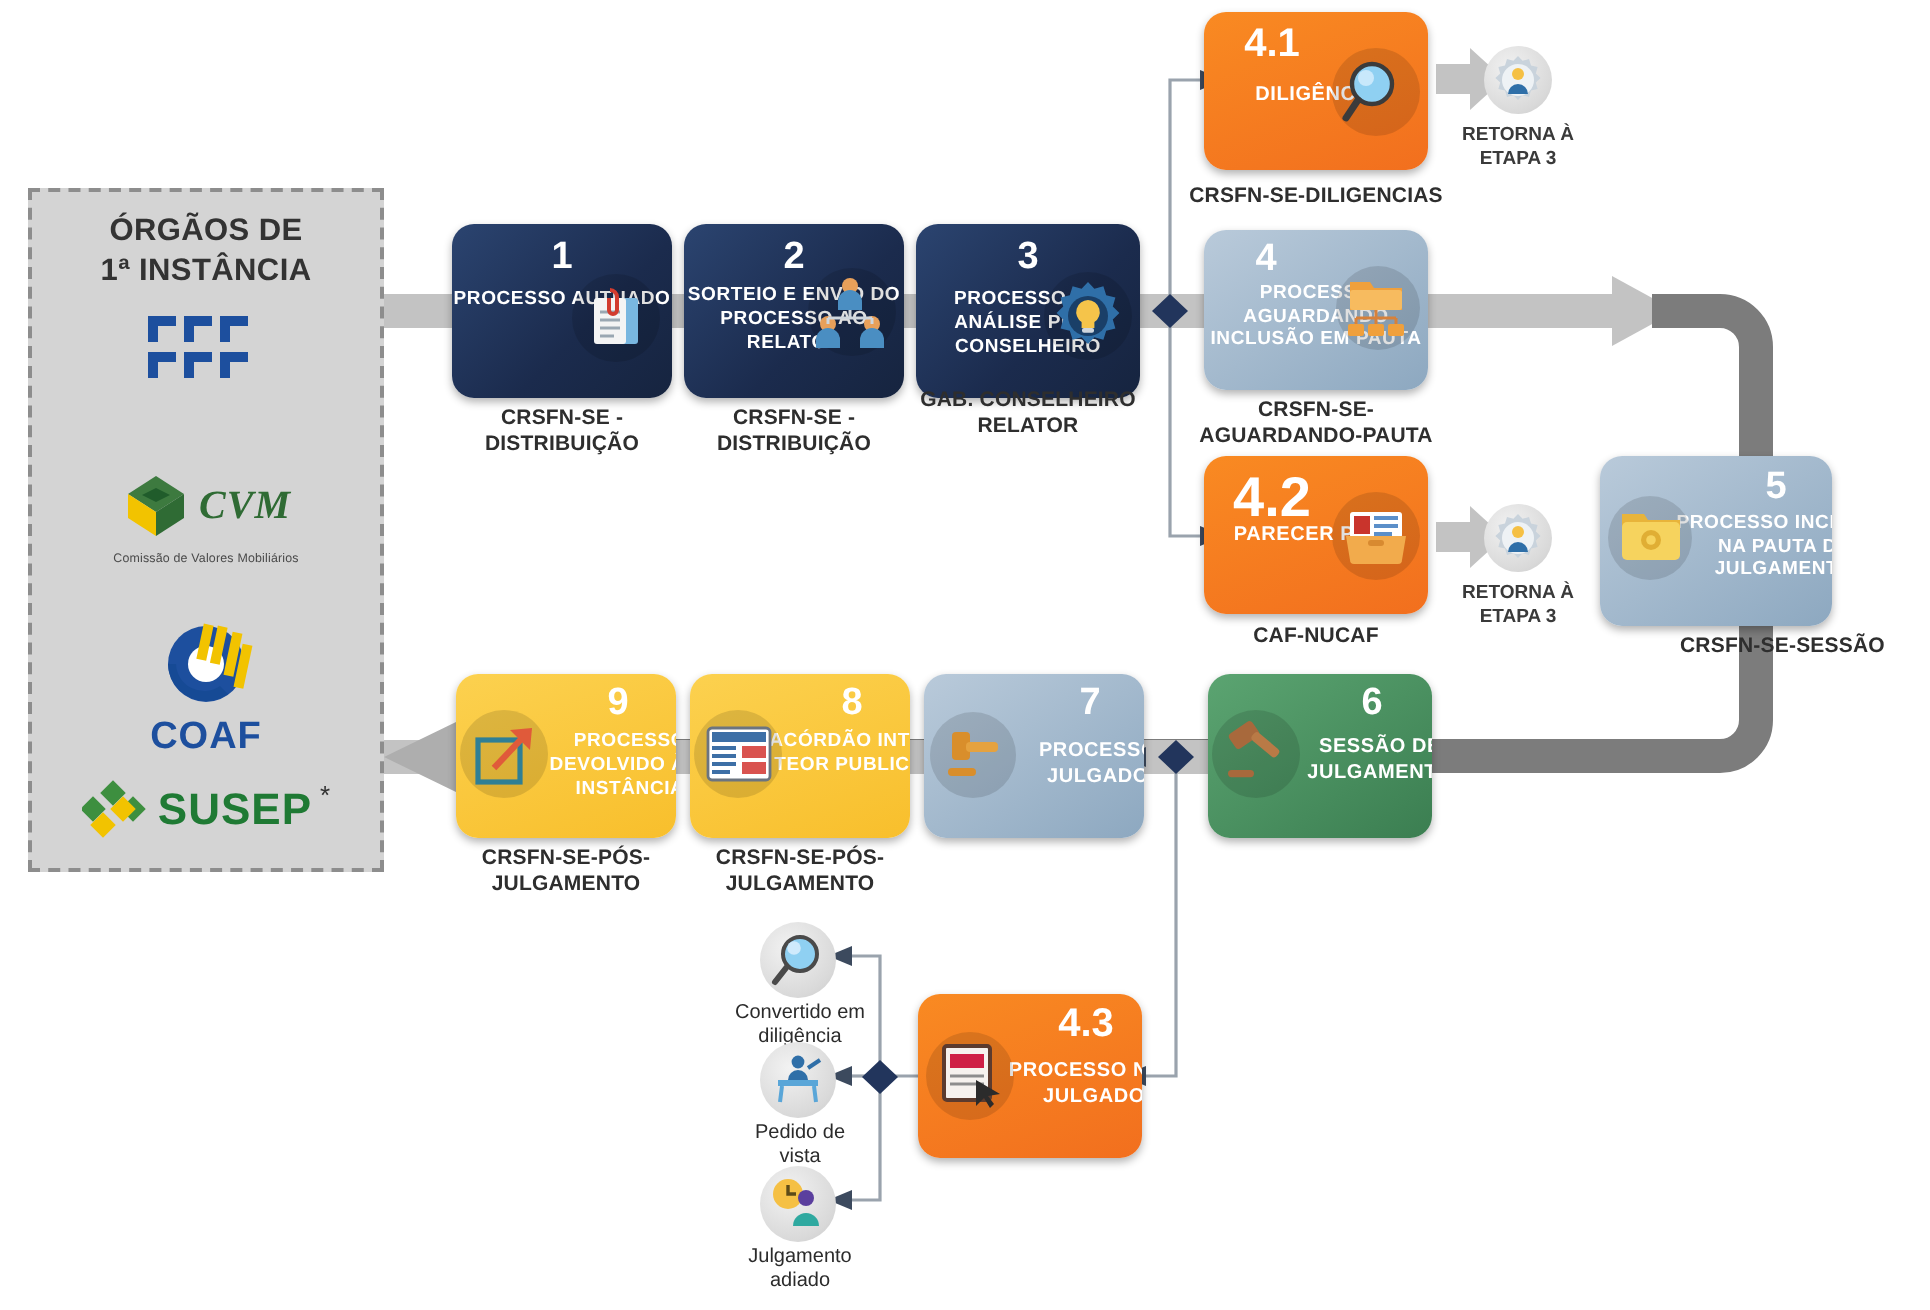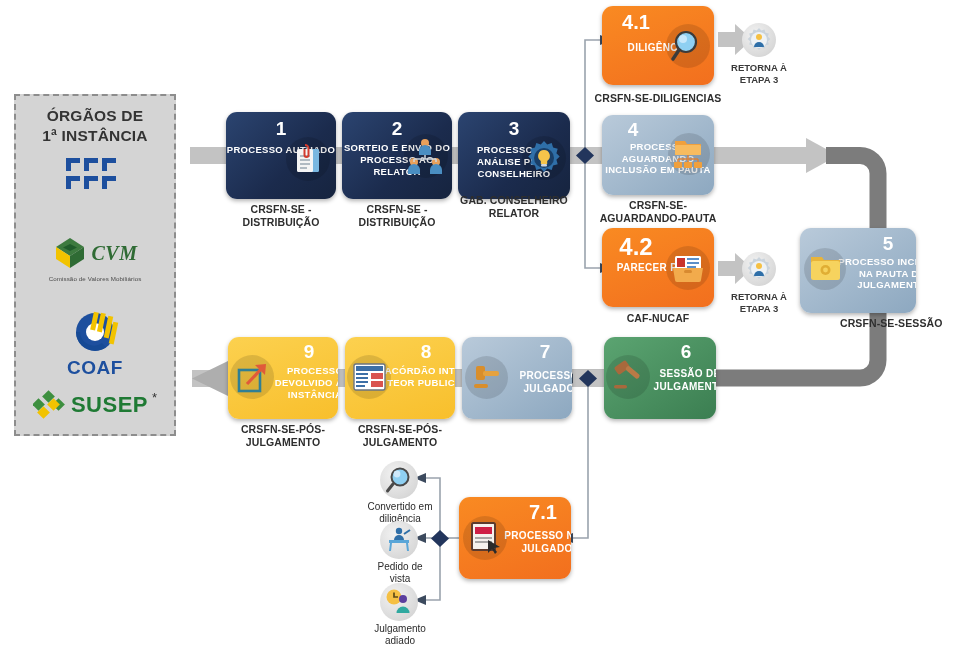--- a/index.html
+++ b/index.html
@@ -1,21 +1,21 @@
 <!DOCTYPE html>
 <html><head>
 <meta charset="utf-8">
 <style>
   html,body{margin:0;padding:0;background:#ffffff;}
   body{width:965px;height:655px;position:relative;overflow:hidden;
        font-family:"Liberation Sans", sans-serif;}
   #stage{position:absolute;left:0;top:0;width:965px;height:655px;}
 
   
-  .panel{position:absolute;left:14px;top:94px;width:162px;height:342px;
+  .panel{position:absolute;left:14px;top:94px;width:178px;height:342px;
          background:#d4d4d4;border:2px dashed #8d8d8d;box-sizing:border-box;}
   .panel-title{position:absolute;left:0;top:10px;width:100%;text-align:center;
         font-size:15.5px;font-weight:bold;color:#333;line-height:20px;letter-spacing:.2px;}
   .org{position:absolute;left:0;width:100%;text-align:center;}
   .org .nm{font-weight:bold;letter-spacing:.5px;}
   .org .sub{font-size:6.2px;color:#4a4a4a;letter-spacing:.1px;margin-top:1px;}
 
   
   .box{position:absolute;border-radius:11px;box-sizing:border-box;
        box-shadow:0 2px 4px rgba(0,0,0,.30);overflow:hidden;}
@@ -257,21 +257,21 @@
             <rect x="2" y="25" width="8" height="6" rx="1"></rect>
             <rect x="12" y="25" width="8" height="6" rx="1"></rect>
             <rect x="22" y="25" width="8" height="6" rx="1"></rect>
           </g>
       </svg>
     </div>
   </div>
   <div class="cap" style="left:590px;top:199px;width:136px;">CRSFN-SE-AGUARDANDO-PAUTA</div>
 
   <div class="box orange" style="left:602px;top:228px;width:112px;height:79px;">
-    <div class="num" style="top:5px;left:-22px;font-size:24px;">4.2</div>
+    <div class="num" style="top:5px;left:-22px;font-size:28px;">4.2</div>
     <div class="ttl" style="top:34px;font-size:10px;line-height:12px;padding-right:34px;">PARECER PGFN</div>
     <div class="disc" style="right:4px;top:18px;width:44px;height:44px;"></div>
     <div class="gly" style="right:9px;top:23px;width:34px;height:34px;">
       <svg width="34" height="34" viewBox="0 0 34 34">
         <rect x="4" y="5" width="26" height="13" rx="1.5" fill="#ffffff"></rect>
         <rect x="6" y="7" width="8" height="9" fill="#c9342c"></rect>
         <g fill="#5b8fc9">
             <rect x="16" y="7" width="12" height="2"></rect>
             <rect x="16" y="11" width="12" height="2"></rect>
             <rect x="16" y="15" width="9" height="2"></rect>
@@ -379,21 +379,21 @@
       <svg width="31" height="31" viewBox="0 0 31 31">
         <rect x="2" y="8" width="21" height="21" fill="none" stroke="#2f7f95" stroke-width="2.6"></rect>
         <path d="M10 22 L27 4" stroke="#e05a3a" stroke-width="3.2"></path>
         <polygon points="29,2 28,13 18,3" fill="#e05a3a"></polygon>
       </svg>
     </div>
   </div>
   <div class="cap" style="left:222px;top:423px;width:122px;">CRSFN-SE-PÓS-JULGAMENTO</div>
 
   <div class="box orange" style="left:459px;top:497px;width:112px;height:82px;">
-    <div class="num" style="top:4px;left:28px;font-size:20px;">7.1</div>
+    <div class="num" style="top:4px;left:28px;font-size:20px;">4.3</div>
     <div class="ttl" style="top:33px;font-size:10px;line-height:12.5px;padding-left:32px;">PROCESSO NÃO JULGADO</div>
     <div class="disc" style="left:4px;top:19px;width:44px;height:44px;"></div>
     <div class="gly" style="left:10px;top:24px;width:33px;height:33px;">
       <svg width="33" height="33" viewBox="0 0 33 33">
         <rect x="3" y="2" width="23" height="27" rx="1.5" fill="#f6f2ee" stroke="#5c3b2e" stroke-width="2"></rect>
         <rect x="6" y="6" width="17" height="7" fill="#cf1f45"></rect>
         <g stroke="#8d8d8d" stroke-width="1.4">
             <line x1="6" y1="17" x2="23" y2="17"></line>
             <line x1="6" y1="21" x2="23" y2="21"></line>
           </g>

